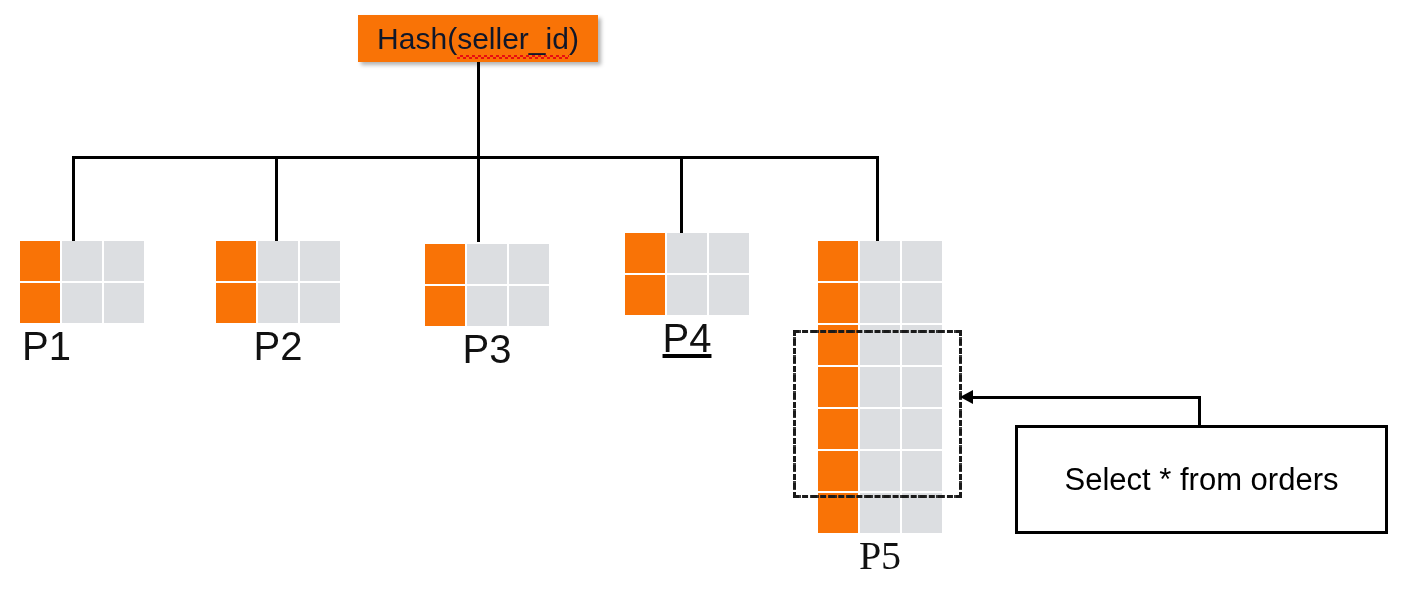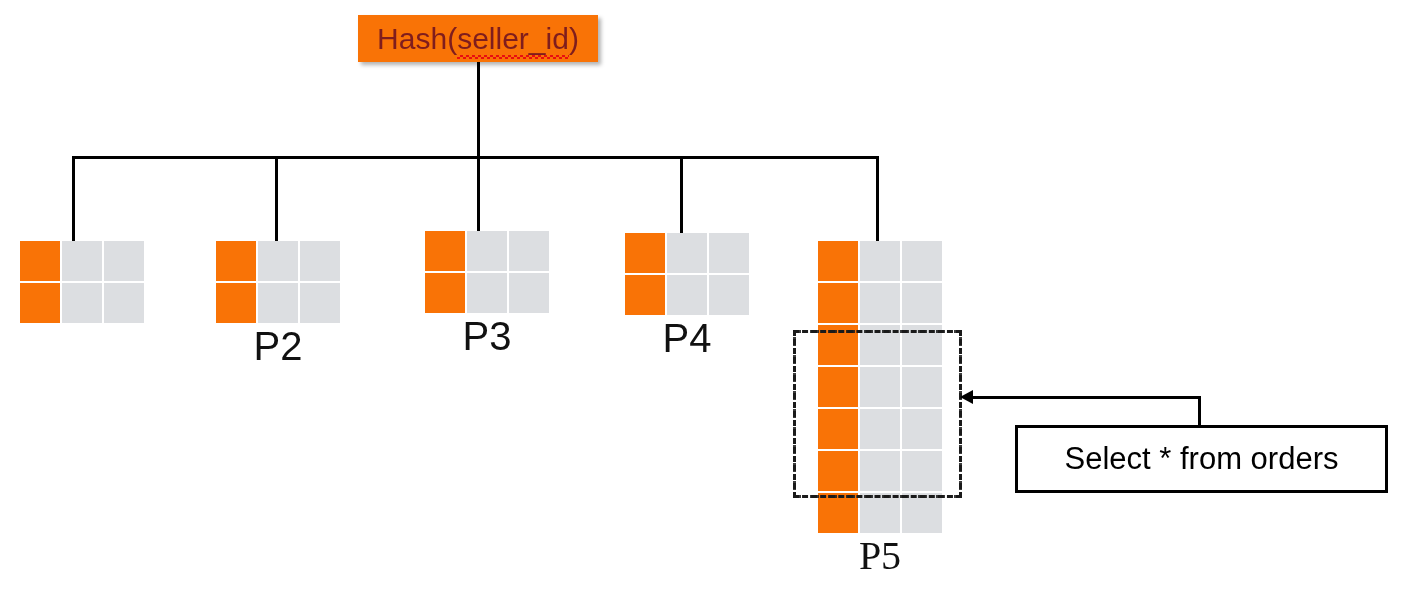--- a/index.html
+++ b/index.html
@@ -29,21 +29,21 @@
     background: var(--accent, #F97306);
     box-shadow: 3px 3px 4px rgba(0,0,0,0.30);
     display: flex;
     align-items: center;
     justify-content: center;
   }
   .hash-label {
     position: relative;
     font-size: 30px;
     line-height: 1;
-    color: #7f1d1d;
+    color: #0f172a;
     white-space: nowrap;
     letter-spacing: 0px;
   }
   
   .squiggle {
     position: relative;
     display: inline-block;
   }
   .squiggle::after {
     content: "";
@@ -116,21 +116,21 @@
     box-sizing: border-box;
     opacity: 0.85;
   }
 
   
   .callout {
     position: absolute;
     left: 1015px;
     top: 425px;
     width: 373px;
-    height: 68px;
+    height: 109px;
     border: 3px solid #000000;
     background: #ffffff;
     box-sizing: border-box;
     display: flex;
     flex-direction: column;
     align-items: center;
     justify-content: center;
   }
   .callout-line {
     font-size: 31px;
@@ -175,47 +175,48 @@
 
   <div class="partition" style="left:20px; top:241px;">
     <div class="grid">
       <div class="cell hot"></div>
       <div class="cell"></div>
       <div class="cell"></div>
       <div class="cell hot"></div>
       <div class="cell"></div>
       <div class="cell"></div>
     </div>
+    <div class="p-label left">P1</div>
   </div>
 
   <div class="partition" style="left:216px; top:241px;">
     <div class="grid">
       <div class="cell hot"></div>
       <div class="cell"></div>
       <div class="cell"></div>
       <div class="cell hot"></div>
       <div class="cell"></div>
       <div class="cell"></div>
     </div>
     <div class="p-label center">P2</div>
   </div>
 
-  <div class="partition" style="left:425px; top:231px;">
+  <div class="partition" style="left:425px; top:244px;">
     <div class="grid">
       <div class="cell hot"></div>
       <div class="cell"></div>
       <div class="cell"></div>
       <div class="cell hot"></div>
       <div class="cell"></div>
       <div class="cell"></div>
     </div>
     <div class="p-label center">P3</div>
   </div>
 
-  <div class="partition" style="left:625px; top:233px;">
+  <div class="partition" style="left:625px; top:233px;text-decoration:underline;">
     <div class="grid">
       <div class="cell hot"></div>
       <div class="cell"></div>
       <div class="cell"></div>
       <div class="cell hot"></div>
       <div class="cell"></div>
       <div class="cell"></div>
     </div>
     <div class="p-label center">P4</div>
   </div>

